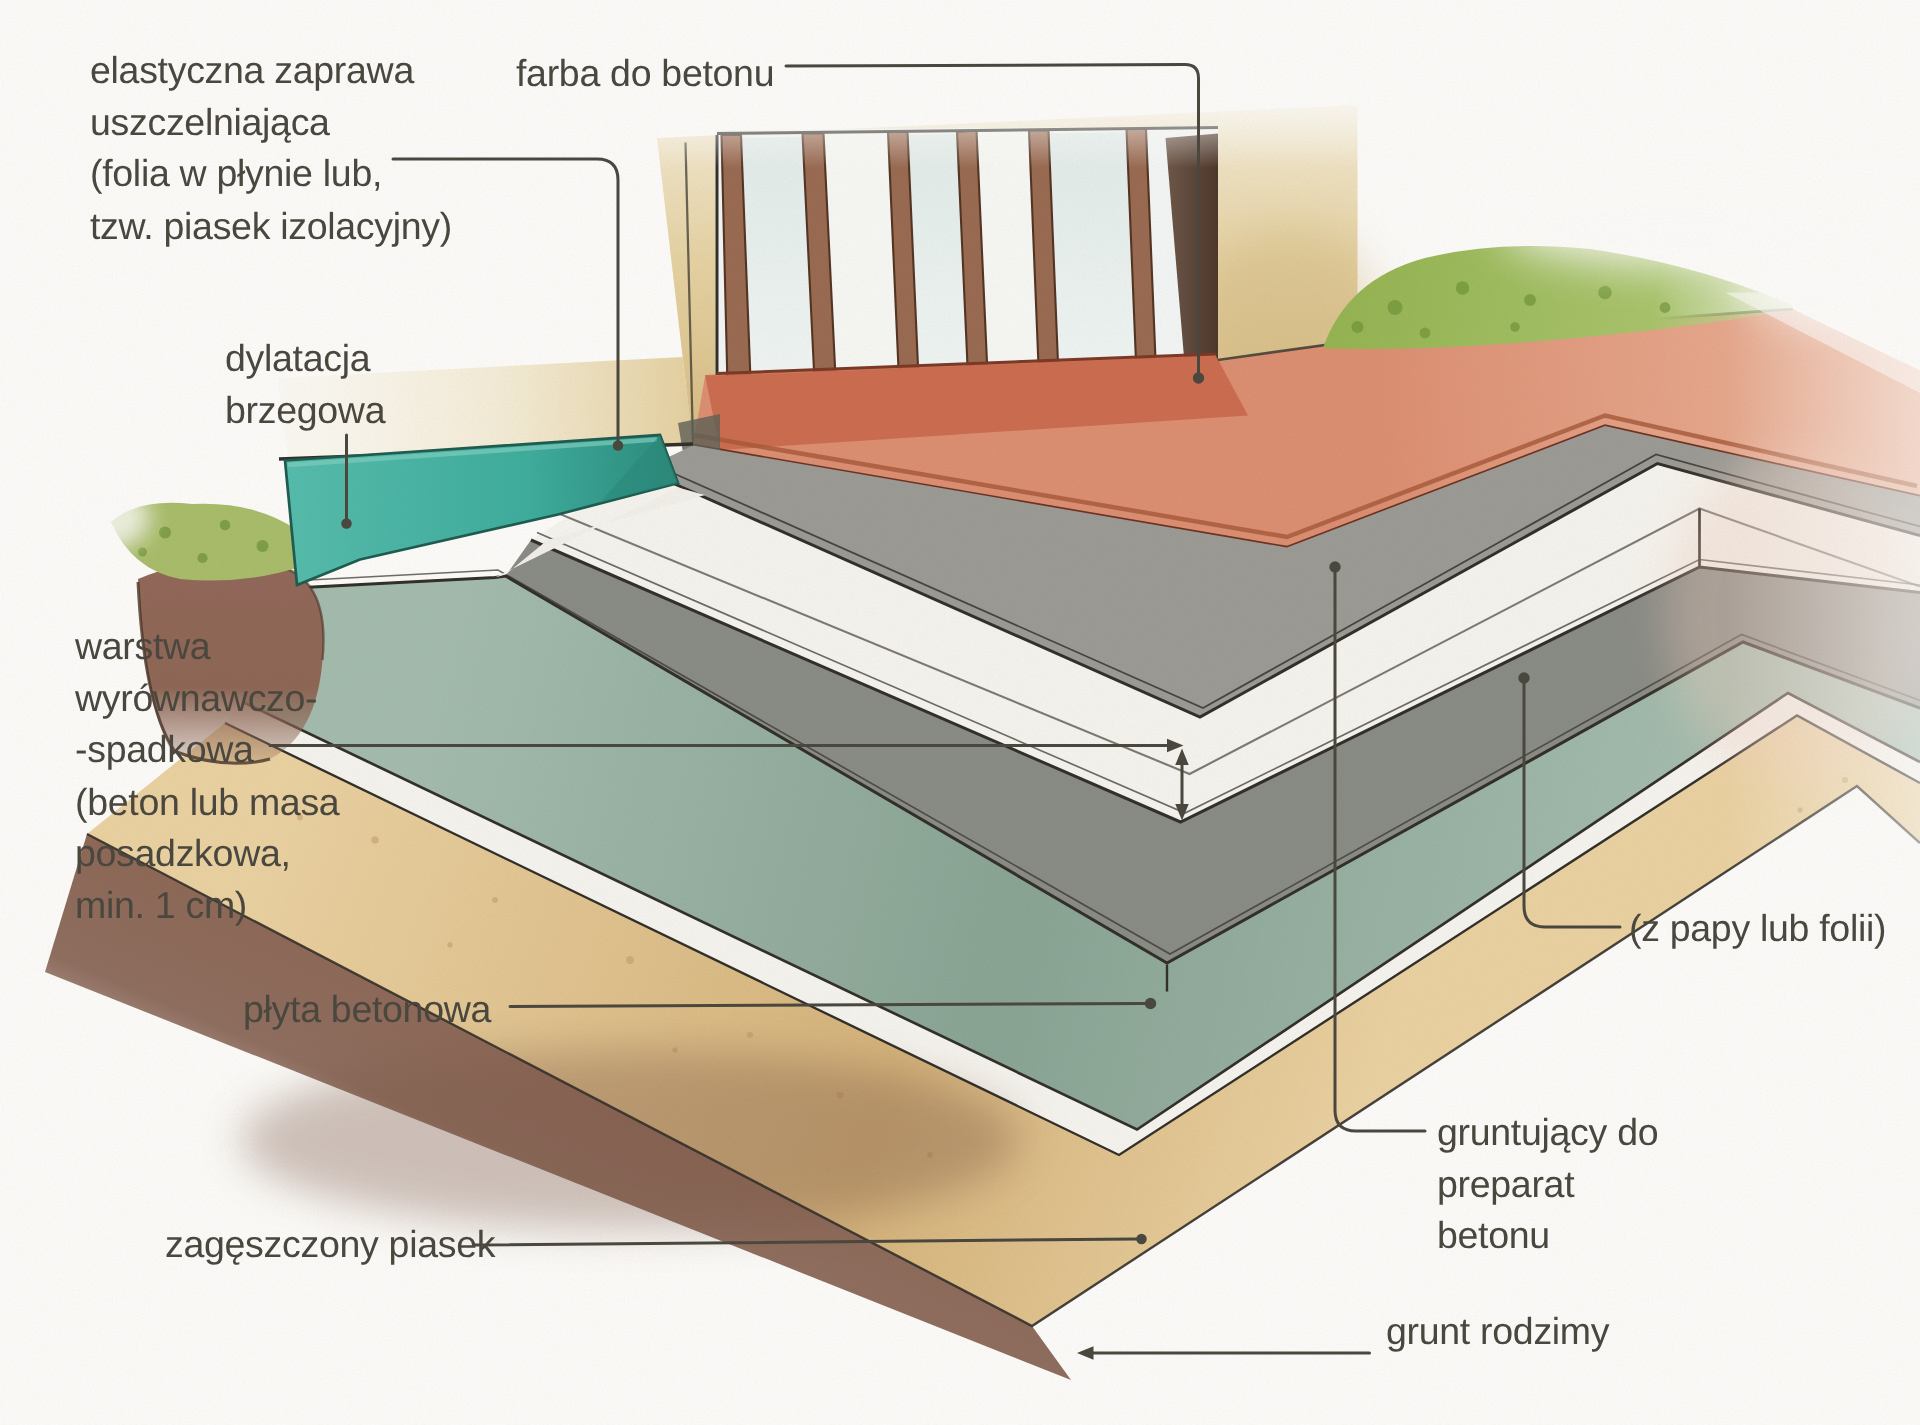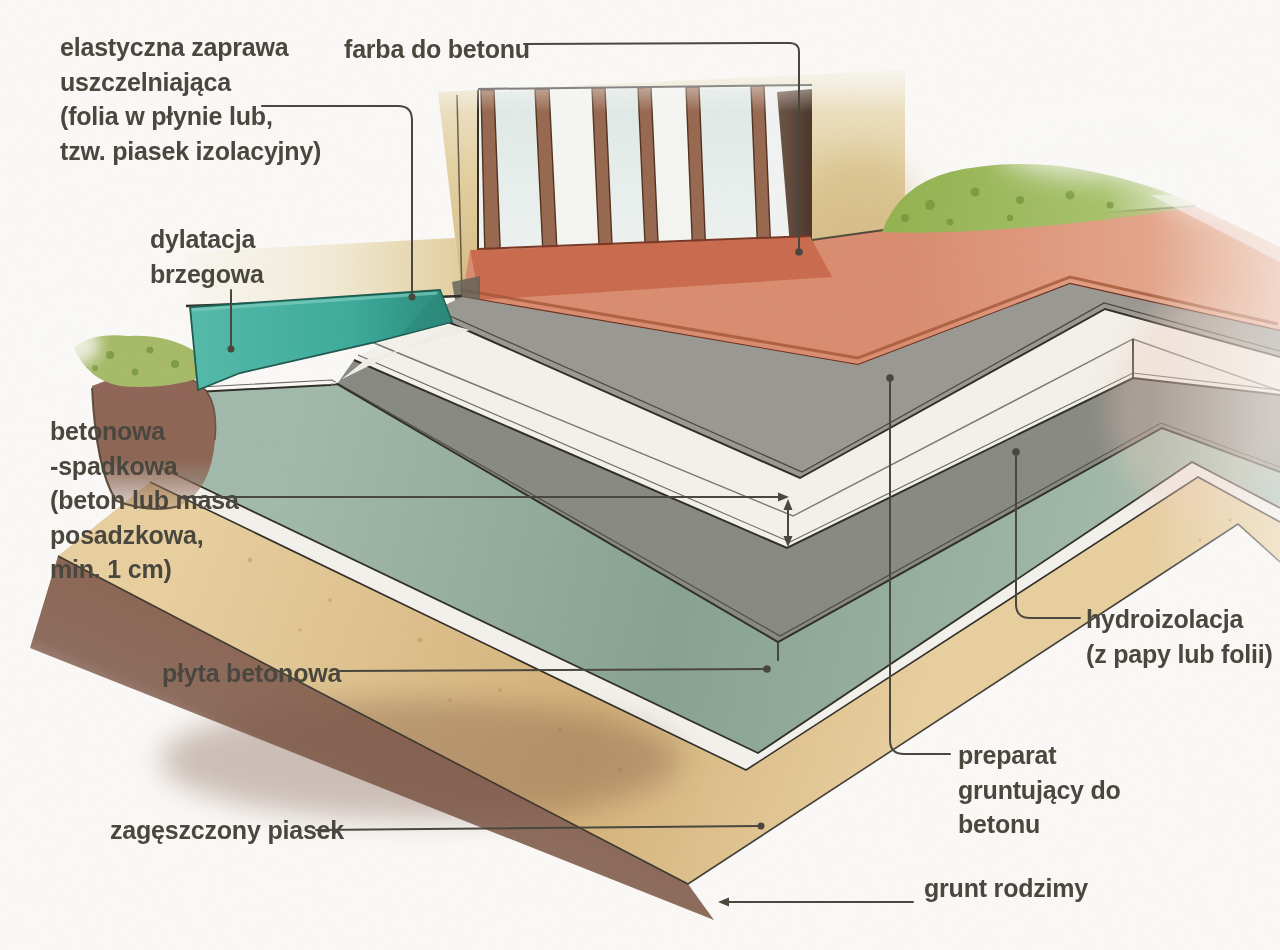--- a/index.html
+++ b/index.html
@@ -1,17 +1,17 @@
 <!DOCTYPE html>
 <html style="--c-page: #fdfcfa; --c-ink: #4a473f; --c-outline: #33302a; --c-wall: #e6d2a2; --c-wallLight: #f4ecd6; --c-wallDeep: #d8bd85; --c-doorFrame: #9a6b52; --c-doorFrameDark: #543523; --c-glass: #e2ecea; --c-sill: #c9674a; --c-floorRed: #dd8f72; --c-floorRedLight: #ecb59b; --c-floorEdge: #7c3a26; --c-layerPrimer: #9c9b95; --c-layerWhite: #f6f4ef; --c-layerHydro: #8a8c86; --c-layerSlab: #a4bcae; --c-layerSlabDeep: #8aa595; --c-expansionStrip: #3fae9e; --c-expansionStripDark: #2b8a7c; --c-sand: #ebd2a2; --c-sandDeep: #d6b47c; --c-soil: #8f6856; --c-soilDark: #5f4234; --c-bush: #96b553; --c-bushDark: #6f9336;"><head>
 <meta charset="utf-8">
 <style>
   html,body{margin:0;padding:0;background:#fff;}
   .stage{position:relative;width:1280px;height:950px;background:var(--c-page,#fdfcfa);overflow:hidden;
-         font-family:"Liberation Sans",sans-serif;font-weight:bold;}
+         font-family:"Liberation Sans",sans-serif;}
   .stage svg{position:absolute;left:0;top:0;}
   .label{position:absolute;font-size:25px;line-height:34.5px;color:var(--c-ink,#4a473f);
          letter-spacing:-0.2px;white-space:nowrap;font-family:"Liberation Sans",sans-serif;}
   .label div{white-space:nowrap;}
 </style>
 </head>
 <body>
 
 <div class="stage">
 
@@ -273,43 +273,43 @@
 <div class="label" style="left:344px;top:32px">
   <div>farba do betonu</div>
 </div>
 
 <div class="label" style="left:150px;top:222px">
   <div>dylatacja</div>
   <div>brzegowa</div>
 </div>
 
 <div class="label" style="left:50px;top:414px">
-  <div>betonowa</div>
+  <div>warstwa</div>
+  <div>wyrównawczo-</div>
   <div>-spadkowa</div>
   <div>(beton lub masa</div>
   <div>posadzkowa,</div>
   <div>min. 1 cm)</div>
 </div>
 
 <div class="label" style="left:162px;top:656px">
   <div>płyta betonowa</div>
 </div>
 
 <div class="label" style="left:110px;top:813px">
   <div>zagęszczony piasek</div>
 </div>
 
 <div class="label" style="left:1086px;top:602px">
-  <div>hydroizolacja</div>
   <div>(z papy lub folii)</div>
 </div>
 
 <div class="label" style="left:958px;top:738px">
+  <div>gruntujący do</div>
   <div>preparat</div>
-  <div>gruntujący do</div>
   <div>betonu</div>
 </div>
 
 <div class="label" style="left:924px;top:871px">
   <div>grunt rodzimy</div>
 </div>
 
 </div>
 
 </body></html>

